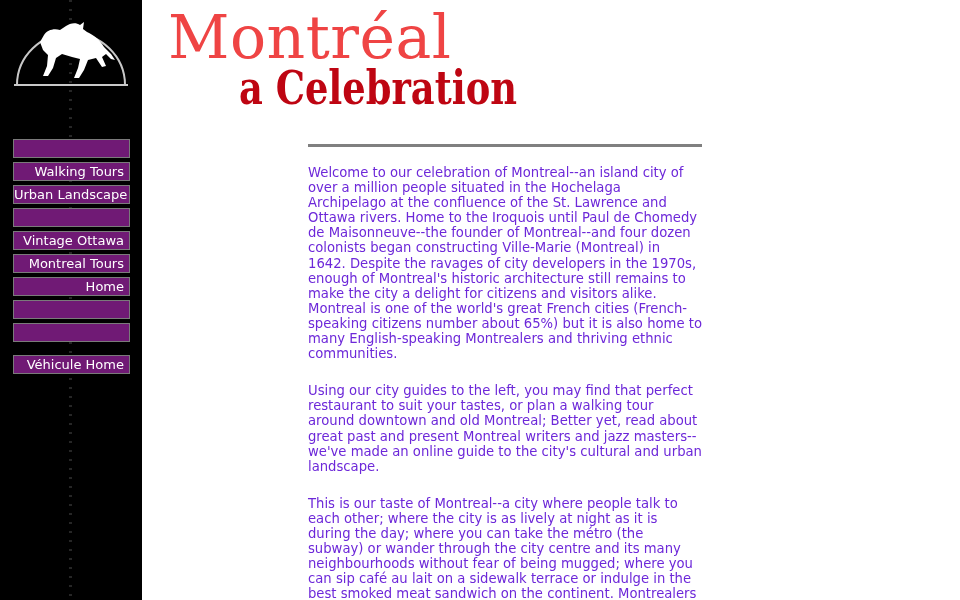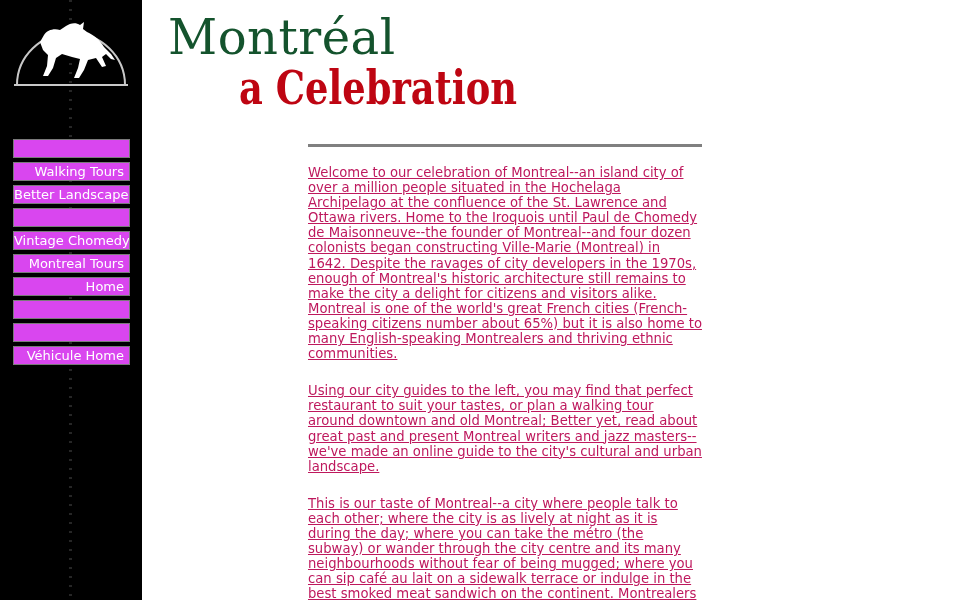--- a/index.html
+++ b/index.html
@@ -61,34 +61,34 @@
     position: absolute;
     left: 13px;
     top: 139px;
     width: 117px;
   }
   .nav-btn {
     box-sizing: border-box;
     width: 117px;
     height: 19px;
     border: 1px solid #7a7a7a;
-    background: #d946ef;
+    background: #701a75;
     color: #ffffff;
     font-family: "DejaVu Sans", sans-serif;
     font-size: 13px;
     line-height: 17px;
     text-align: right;
     padding-right: 5px;
     margin-bottom: 4px;
     white-space: nowrap;
     overflow: hidden;
     letter-spacing: 0px;
   }
   .nav-btn.is-empty { color: transparent; }
-  .nav-btn.spaced { margin-top: 4px; }
+  .nav-btn.spaced { margin-top: 13px; }
 
   
   #content {
     position: absolute;
     left: 142px;
     top: 0;
     width: 818px;
     height: 600px;
     background: #ffffff;
   }
@@ -98,23 +98,23 @@
     left: 24px;
     top: 0;
     width: 420px;
     height: 136px;
   }
   .title-main {
     position: absolute;
     left: 2px;
     top: 11px;
     font-family: "DejaVu Serif", serif;
-    font-size: 48px;
+    font-size: 60px;
     line-height: 52px;
-    color: #14532d;
+    color: #ef4444;
     font-weight: normal;
     letter-spacing: 0.5px;
     white-space: nowrap;
   }
   .title-sub {
     position: absolute;
     left: 73px;
     top: 63px;
     font-family: "DejaVu Serif", serif;
     font-size: 46px;
@@ -140,23 +140,22 @@
     position: absolute;
     left: 166px;
     top: 165px;
     width: 394px;
   }
   .article p {
     margin: 0 0 22px 0;
     font-family: "DejaVu Sans", sans-serif;
     font-size: 13.2px;
     line-height: 15.1px;
-    color: #be185d;
+    color: #6d28d9;
     text-align: left;
-    text-decoration: underline;
   }
 </style>
 </head>
 <body>
 
 <div id="page">
 
   <div id="sidebar">
 
     <div class="dash-rule"></div>
@@ -200,23 +199,23 @@
           L 34 47
           L 29 42
           L 26 34
           Z"></path>
       </svg>
     </div>
 
     <div id="nav">
       <div class="nav-btn is-empty"></div>
       <div class="nav-btn">Walking Tours</div>
-      <div class="nav-btn">Better Landscape</div>
-      <div class="nav-btn is-empty"></div>
-      <div class="nav-btn">Vintage Chomedy</div>
+      <div class="nav-btn">Urban Landscape</div>
+      <div class="nav-btn is-empty"></div>
+      <div class="nav-btn">Vintage Ottawa</div>
       <div class="nav-btn">Montreal Tours</div>
       <div class="nav-btn">Home</div>
       <div class="nav-btn is-empty"></div>
       <div class="nav-btn is-empty"></div>
       <div class="nav-btn spaced">Véhicule Home</div>
     </div>
 
   </div>
 
   <div id="content">

